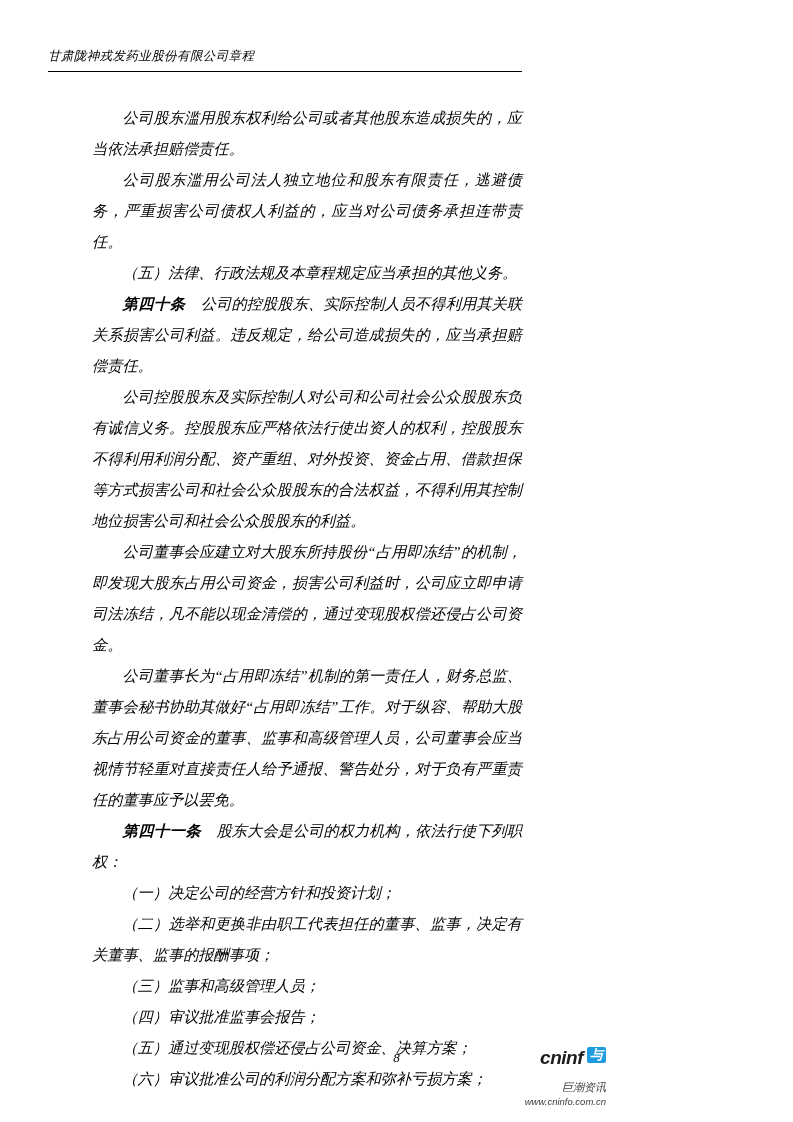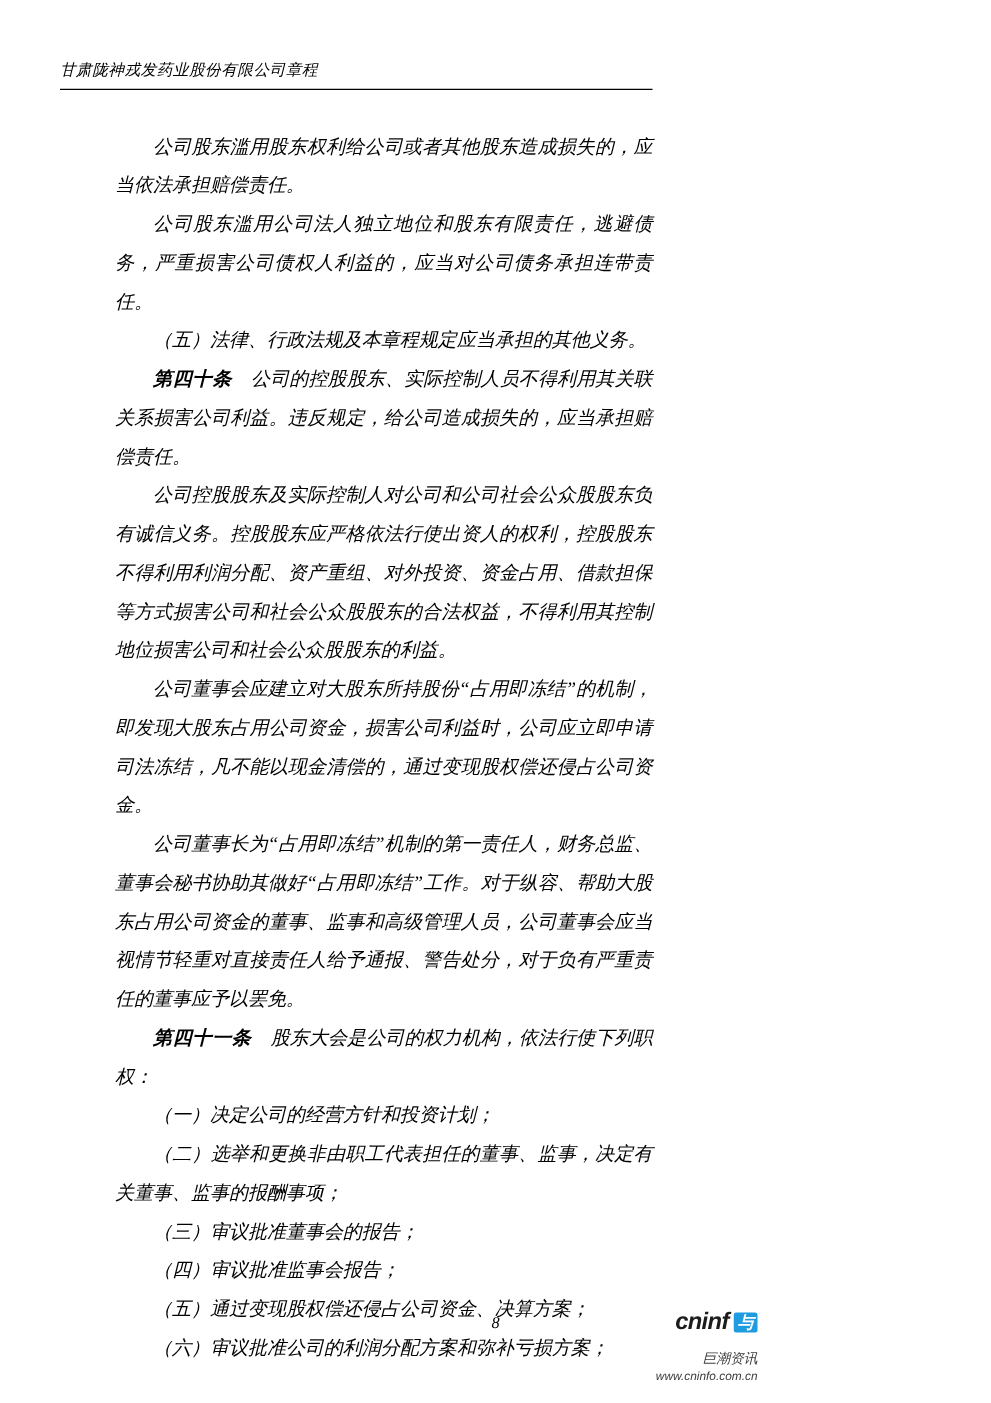--- a/index.html
+++ b/index.html
@@ -66,21 +66,21 @@
   .watermark {
     position: absolute;
     right: 28px;
     bottom: 14px;
     text-align: right;
     font-family: "Liberation Sans", sans-serif;
     line-height: 1.15;
   }
   .wm-row {
     display: flex;
-    align-items: center;
+    align-items: flex-start;
     justify-content: flex-end;
     gap: 4px;
   }
   .wm-brand {
     font-size: 19px;
     font-weight: bold;
     color: #1c1c1c;
     letter-spacing: -0.5px;
   }
   .wm-badge {
@@ -122,21 +122,21 @@
 
     <p class="para">公司控股股东及实际控制人对公司和公司社会公众股股东负有诚信义务。控股股东应严格依法行使出资人的权利，控股股东不得利用利润分配、资产重组、对外投资、资金占用、借款担保等方式损害公司和社会公众股股东的合法权益，不得利用其控制地位损害公司和社会公众股股东的利益。</p>
     <p class="para">公司董事会应建立对大股东所持股份“占用即冻结”的机制，即发现大股东占用公司资金，损害公司利益时，公司应立即申请司法冻结，凡不能以现金清偿的，通过变现股权偿还侵占公司资金。</p>
     <p class="para">公司董事长为“占用即冻结”机制的第一责任人，财务总监、董事会秘书协助其做好“占用即冻结”工作。对于纵容、帮助大股东占用公司资金的董事、监事和高级管理人员，公司董事会应当视情节轻重对直接责任人给予通报、警告处分，对于负有严重责任的董事应予以罢免。</p>
 
 
     <p class="para"><span class="art-label">第四十一条</span>　<span>股东大会是公司的权力机构，依法行使下列职权：</span></p>
 
     <p class="para">（一）决定公司的经营方针和投资计划；</p>
     <p class="para">（二）选举和更换非由职工代表担任的董事、监事，决定有关董事、监事的报酬事项；</p>
-    <p class="para">（三）审议批准董事会的报告；</p>
+    <p class="para">（三）监事和高级管理人员；</p>
     <p class="para">（四）审议批准监事会报告；</p>
     <p class="para">（五）通过变现股权偿还侵占公司资金、决算方案；</p>
     <p class="para">（六）审议批准公司的利润分配方案和弥补亏损方案；</p>
 
   </div>
 
   <div class="page-number">8</div>
 
   <div class="watermark">
     <div class="wm-row">

